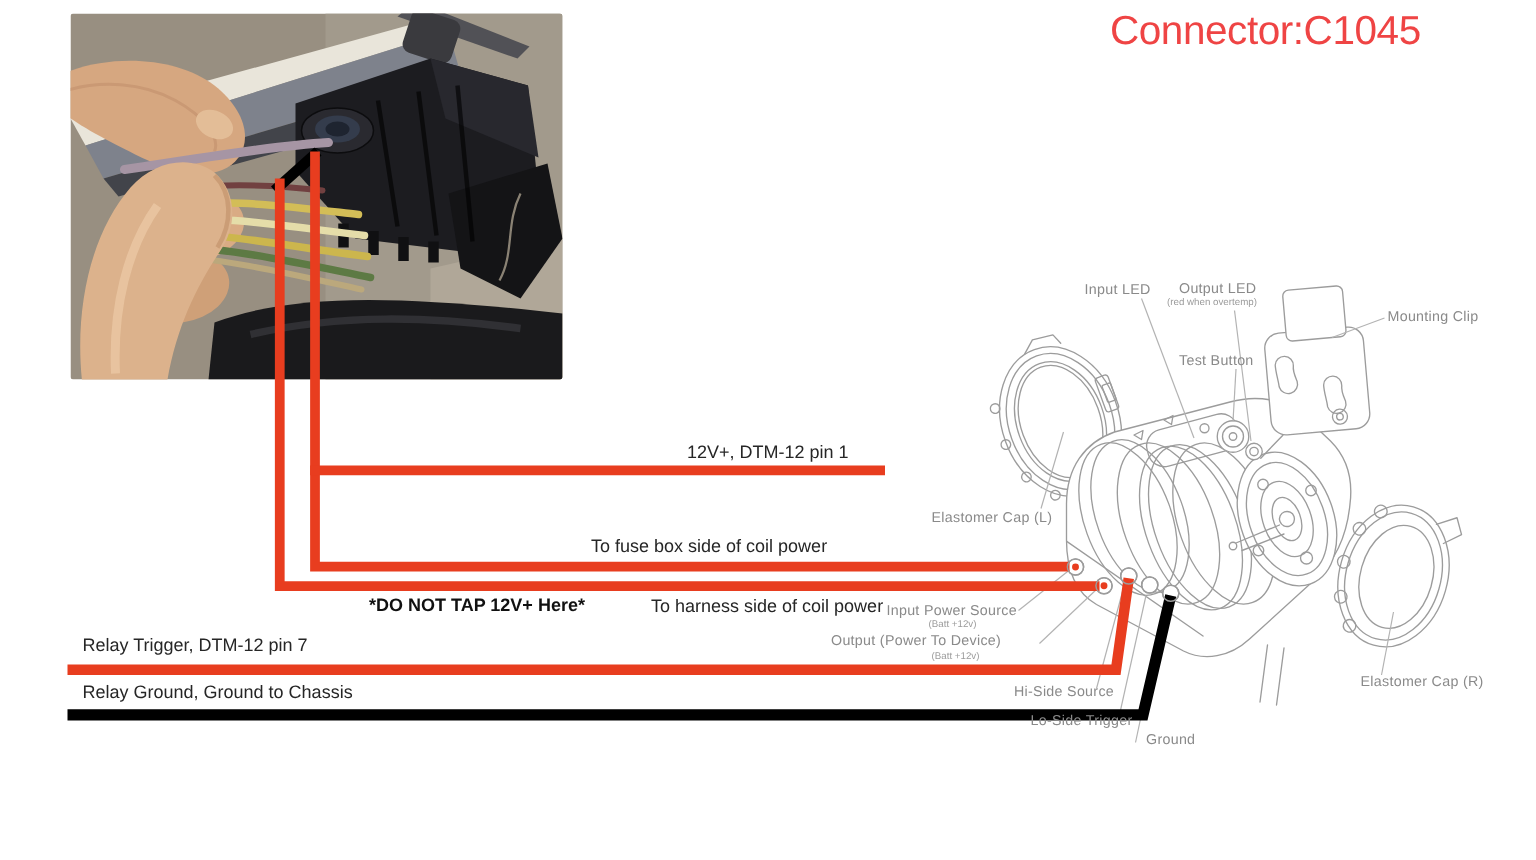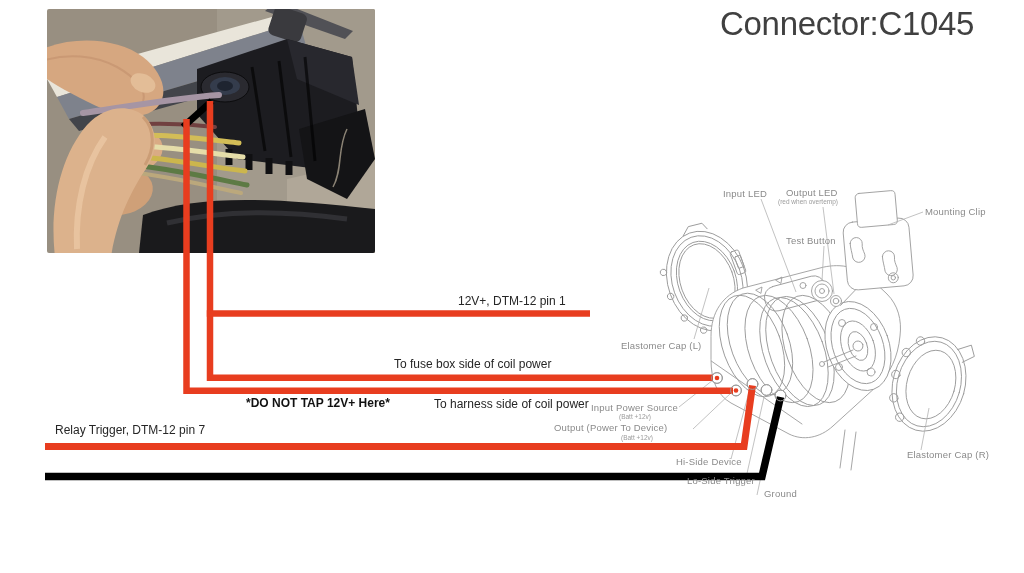--- a/index.html
+++ b/index.html
@@ -1,19 +1,19 @@
 <!DOCTYPE html>
 <html><head>
 <meta charset="utf-8">
 <style>
   html,body{margin:0;padding:0;background:#fff;}
   .canvas{position:relative;width:1024px;height:573px;background:#ffffff;overflow:hidden;
           font-family:"Liberation Sans",sans-serif;}
   .abs{position:absolute;white-space:nowrap;}
-  .title{font-size:33px;color:#404040;letter-spacing:-0.3px;}
+  .title{font-size:27px;color:#ef4444;letter-spacing:-0.3px;margin-left:20px;}
   .wlabel{font-size:12px;color:#262626;}
   .wlabel.bold{font-weight:bold;color:#111;}
   .dlabel{font-size:9.5px;color:#8a8a8a;letter-spacing:0.2px;}
   .dsub{font-size:6.5px;color:#9b9b9b;text-align:center;}
   svg{position:absolute;left:0;top:0;}
 </style>
 </head>
 <body>
 
 <div class="canvas">
@@ -203,28 +203,29 @@
   </g>
 </svg>
 
   <div class="abs title" style="left:720px;top:5px;">Connector:C1045</div>
 
   <div class="abs wlabel" style="left:458px;top:294px;">12V+, DTM-12 pin 1</div>
   <div class="abs wlabel" style="left:394px;top:357px;">To fuse box side of coil power</div>
   <div class="abs wlabel bold" style="left:246px;top:396px;text-align:right;">*DO NOT TAP 12V+ Here*</div>
   <div class="abs wlabel" style="left:394px;top:397px;margin-left:40px;">To harness side of coil power</div>
   <div class="abs wlabel" style="left:55px;top:423px;">Relay Trigger, DTM-12 pin 7</div>
+  <div class="abs wlabel" style="left:55px;top:454px;">Relay Ground, Ground to Chassis</div>
 
   <div class="abs dlabel" style="left:723px;top:188px;">Input LED</div>
   <div class="abs dlabel" style="left:786px;top:187px;">Output LED</div>
   <div class="abs dsub" style="left:772px;top:198px;width:72px;">(red when overtemp)</div>
   <div class="abs dlabel" style="left:786px;top:235px;">Test Button</div>
   <div class="abs dlabel" style="left:925px;top:206px;">Mounting Clip</div>
   <div class="abs dlabel" style="left:621px;top:340px;">Elastomer Cap (L)</div>
   <div class="abs dlabel" style="left:584px;top:402px;width:94px;text-align:right;">Input Power Source</div>
   <div class="abs dsub" style="left:588px;top:413px;width:94px;">(Batt +12v)</div>
   <div class="abs dlabel" style="left:554px;top:422px;width:134px;">Output (Power To Device)</div>
   <div class="abs dsub" style="left:590px;top:434px;width:94px;">(Batt +12v)</div>
-  <div class="abs dlabel" style="left:676px;top:456px;">Hi-Side Device</div>
+  <div class="abs dlabel" style="left:676px;top:456px;">Hi-Side Source</div>
   <div class="abs dlabel" style="left:687px;top:475px;">Lo-Side Trigger</div>
   <div class="abs dlabel" style="left:724px;top:488px;margin-left:40px;">Ground</div>
   <div class="abs dlabel" style="left:907px;top:449px;">Elastomer Cap (R)</div>
 </div>
 
 </body></html>

